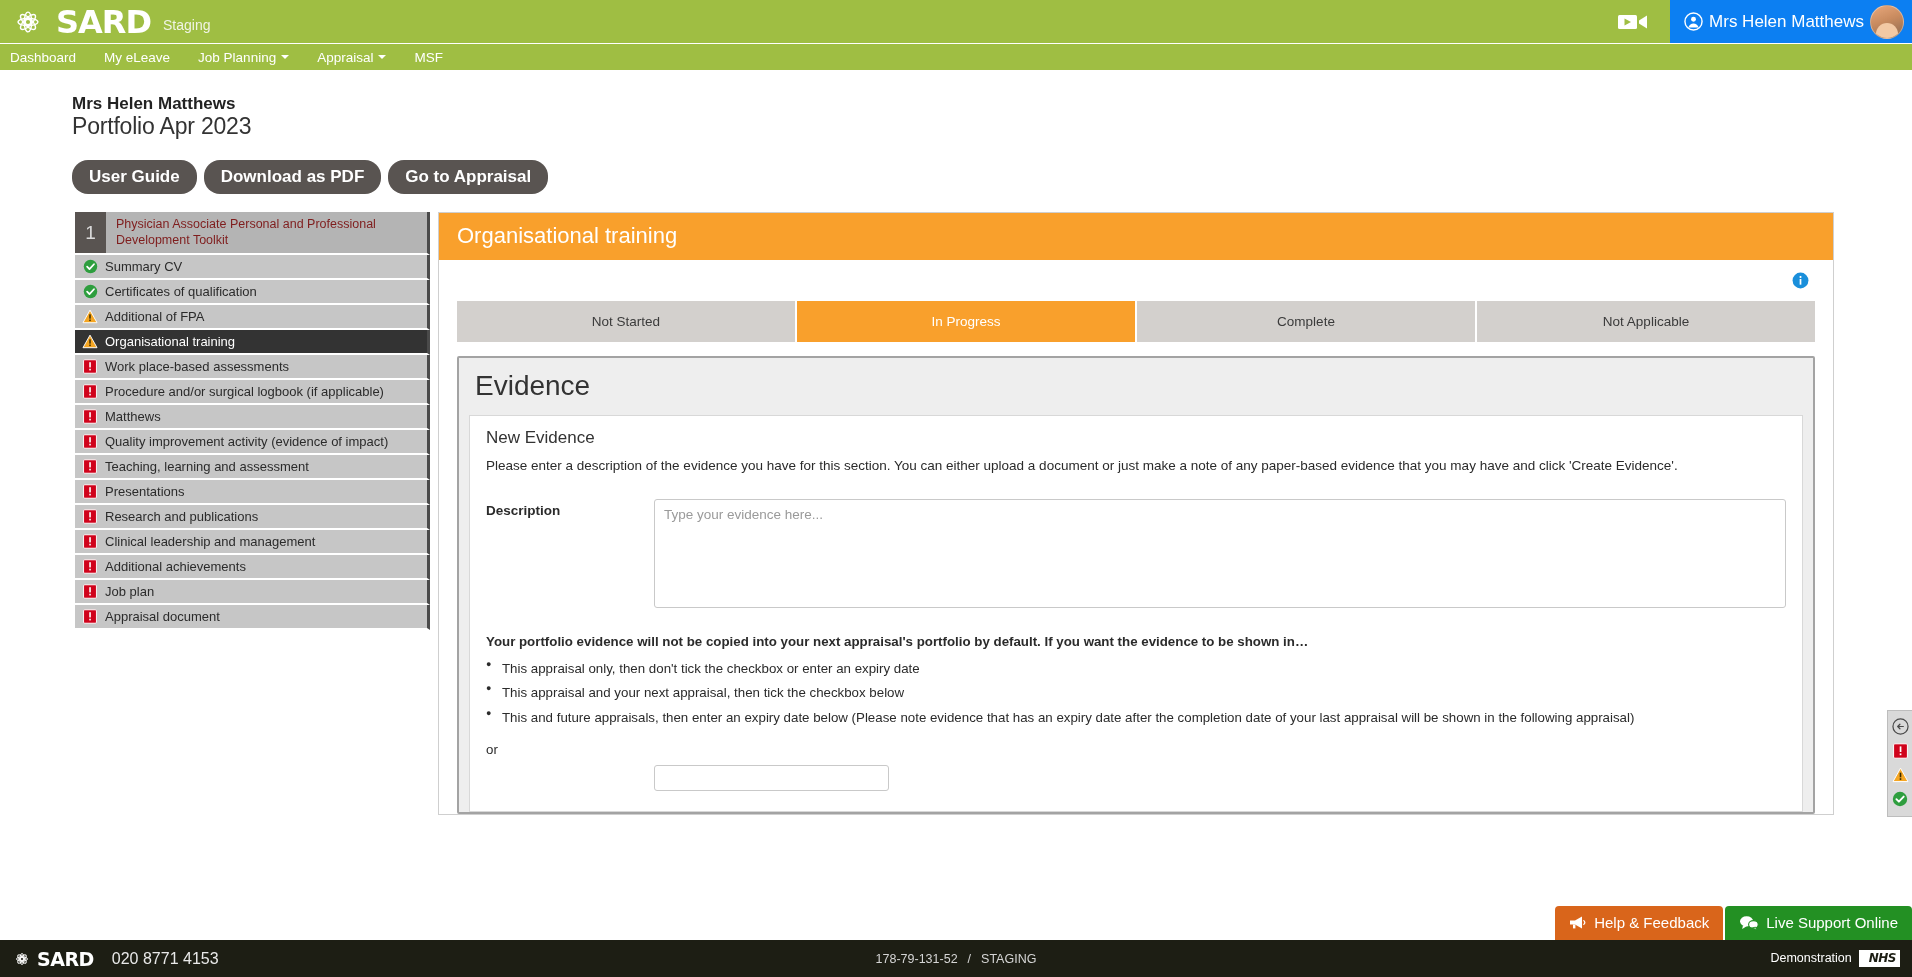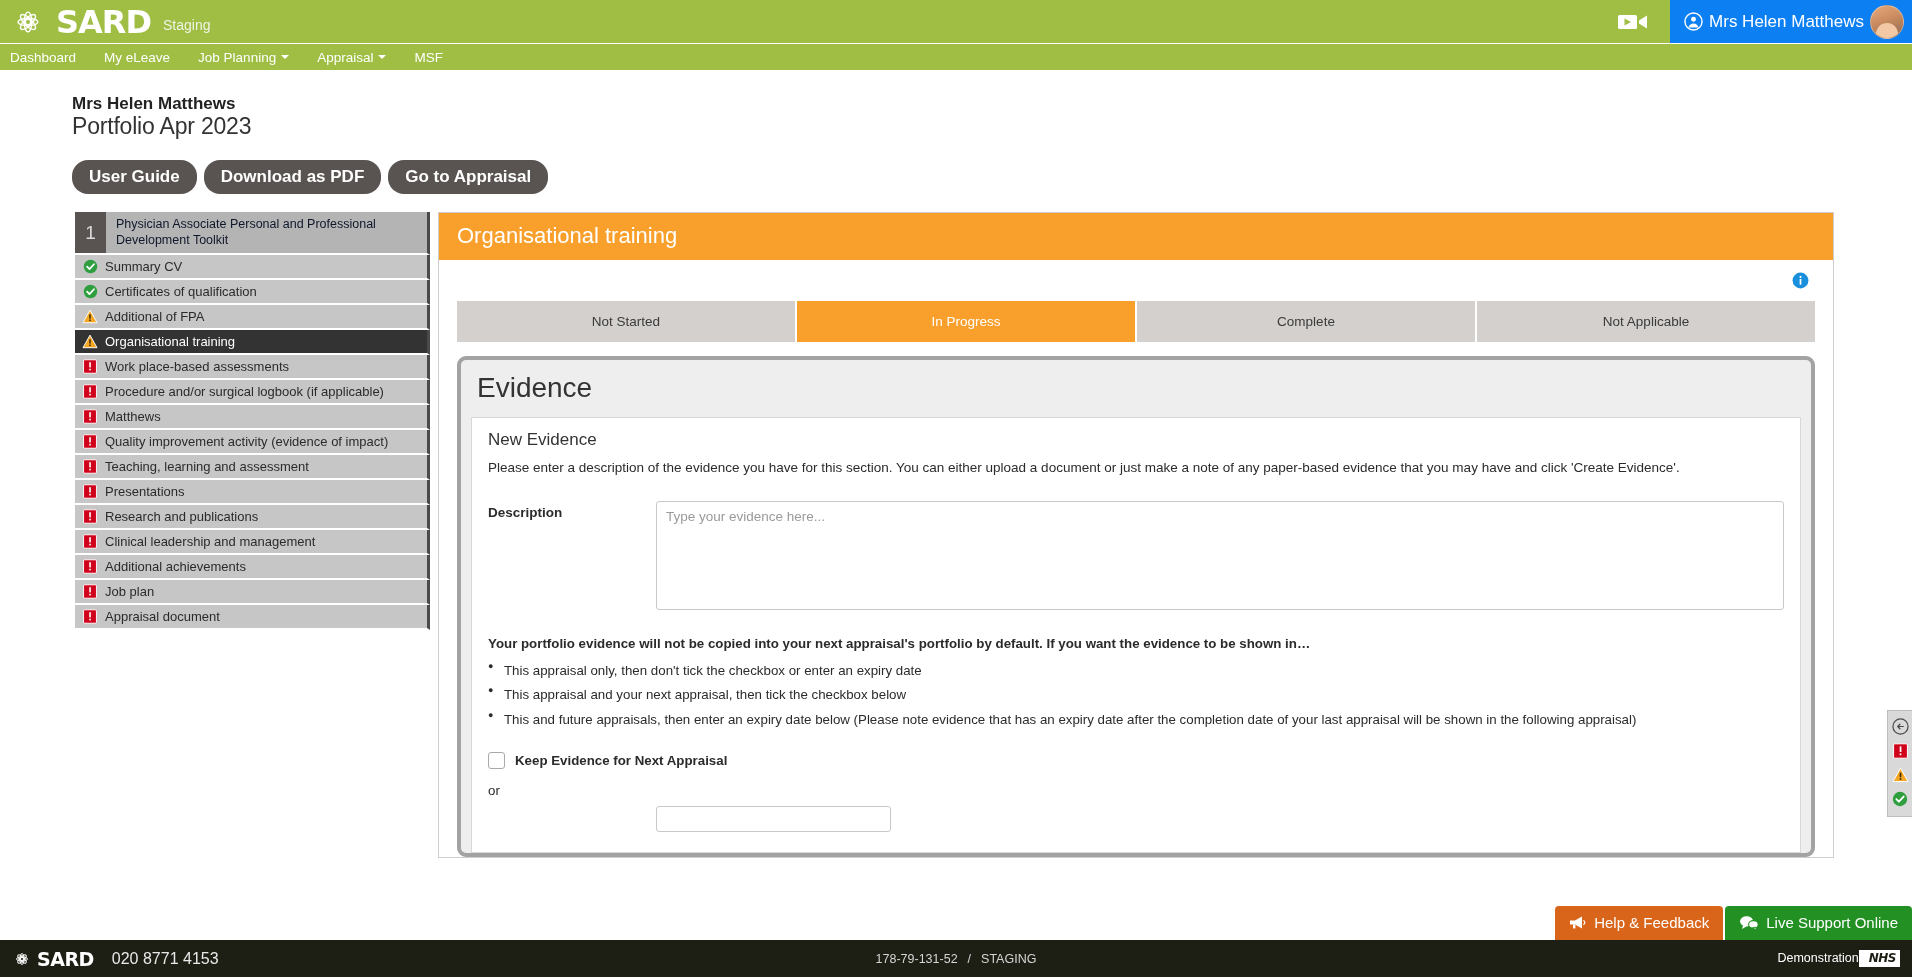--- a/index.html
+++ b/index.html
@@ -124,21 +124,21 @@
     border-right: 3px solid #4a4a4a;
   }
   .side-num {
     width: 31px; align-self: stretch;
     background: #595451; color: #dadada;
     font-size: 19px; display: flex;
     align-items: center; justify-content: center;
     flex: 0 0 31px;
   }
   .side-first-label {
-    font-size: 12.5px; color: #0f172a; line-height: 1.25;
+    font-size: 12.5px; color: #7f1d1d; line-height: 1.25;
     padding: 5px 8px 5px 10px;
   }
   .side-icon {
     width: 30px; flex: 0 0 30px;
     display: flex; align-items: center; justify-content: center;
   }
   .side-label { font-size: 13px; color: #2b2b2b; padding-right: 8px; }
   .side-item.active { background: #333333; }
   .side-item.active .side-label { color: #ffffff; }
 
@@ -174,23 +174,23 @@
     flex: 1; text-align: center;
     background: #d3d0cd; color: #3b3b3b;
     font-size: 13.5px; padding: 13px 0;
     cursor: pointer;
   }
   .status-tab.active { background: #f9a02c; color: #ffffff; }
 
   
   .evidence-card {
     margin: 14px 18px 0 18px;
-    border: 4px solid #a3a3a3;
+    border: 2px solid #a3a3a3;
     background: #eeeeee;
-    border-radius: 9px;
+    border-radius: 2px;
   }
   .evidence-title {
     font-size: 28px; color: #333; font-weight: normal;
     padding: 12px 16px 13px 16px;
   }
   .new-evidence-box {
     background: #ffffff;
     border: 1px solid #d8d8d8;
     margin: 0 10px 0 10px;
     padding: 12px 16px 20px 16px;
@@ -288,21 +288,21 @@
     font-size: 19px; font-weight: bold; color: #ffffff;
     font-family: "DejaVu Sans", sans-serif; letter-spacing: -0.5px;
   }
   .footer-phone { color: #e9e9e9; font-size: 16px; margin-left: 8px; }
   .footer-center {
     position: absolute; left: 50%; transform: translateX(-50%);
     color: #d5d5d5; font-size: 12.5px;
     display: flex; gap: 10px; align-items: center;
   }
   .footer-right {
-    margin-left: auto; display: flex; align-items: center; 
+    margin-left: auto; display: flex; align-items: center; gap: 7px;
   }
   .footer-demo { color: #ffffff; font-size: 12.5px; }
   .nhs-logo {
     background: #ffffff; color: #1d1e14;
     font-family: "DejaVu Sans", sans-serif;
     font-weight: bold; font-style: italic;
     font-size: 12px; padding: 1px 4px 1px 10px;
     letter-spacing: -0.5px; line-height: 1.2;
   }
 </style>
@@ -584,24 +584,20 @@
           </div>
 
           <div class="copy-note">Your portfolio evidence will not be copied into your next appraisal's portfolio by default. If you want the evidence to be shown in…</div>
 
           <ul class="bullets">
             <li>This appraisal only, then don't tick the checkbox or enter an expiry date</li>
             <li>This appraisal and your next appraisal, then tick the checkbox below</li>
             <li>This and future appraisals, then enter an expiry date below (Please note evidence that has an expiry date after the completion date of your last appraisal will be shown in the following appraisal)</li>
           </ul>
 
-          <div class="check-row">
-            <div class="cbox"></div>
-            <span class="check-label">Keep Evidence for Next Appraisal</span>
-          </div>
 
           <div class="or-text">or</div>
           <div class="date-stub"></div>
         </div>
       </div>
 
     </div>
   </div>
 
   <div class="legend-widget">

